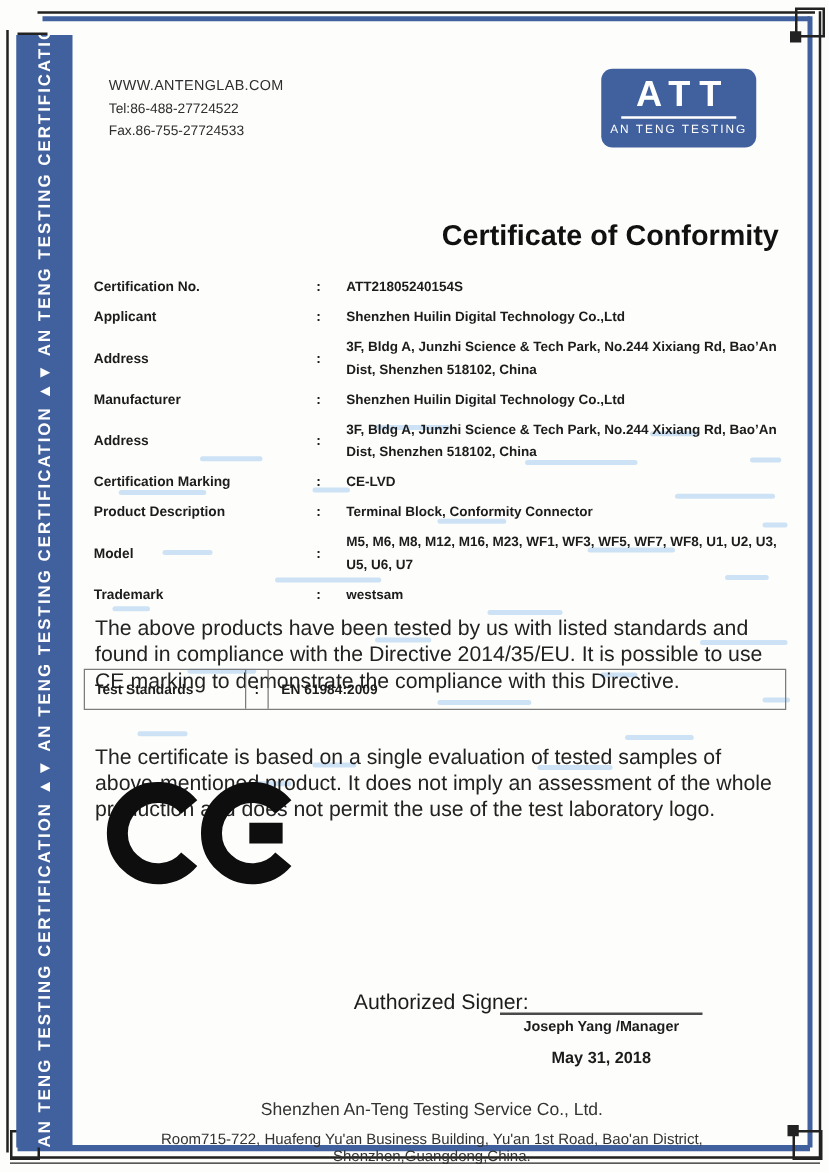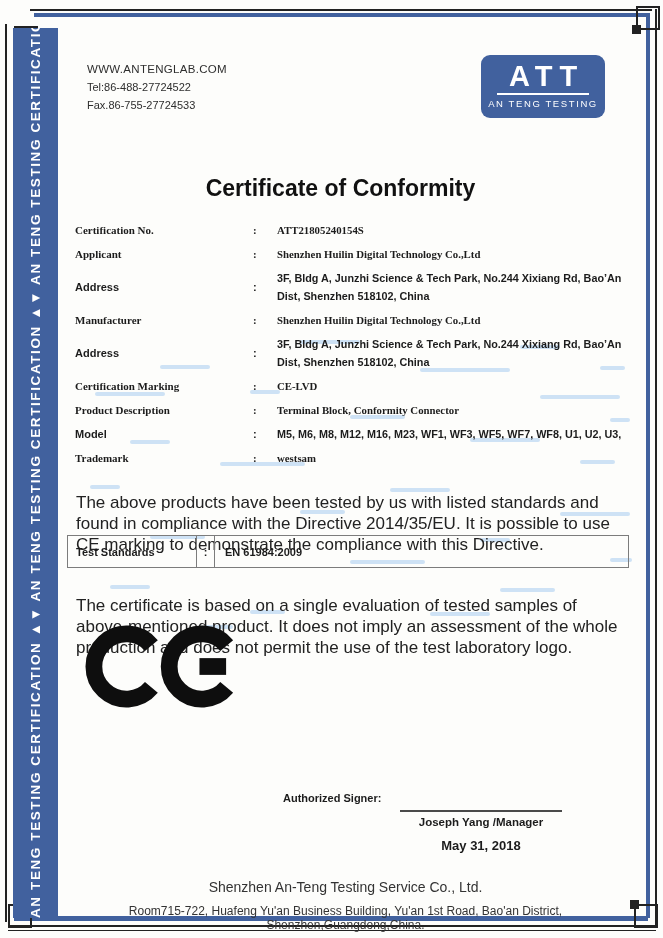--- a/index.html
+++ b/index.html
@@ -50,52 +50,52 @@
   .logo {
     position:absolute; left:481px; top:55px; width:124px; height:63px;
     background:#41619e; border-radius:9px; color:#fff; text-align:center;
   }
   .logo-abbr { font-size:29px; font-weight:bold; letter-spacing:7px; line-height:34px; margin-top:4px; text-indent:7px; }
   .logo-rule { width:92px; height:2px; background:#fff; margin:0 auto; }
   .logo-name { font-size:9.5px; letter-spacing:1.6px; margin-top:3px; }
 
   
   .title {
-    position:absolute; left:58px; right:40px; top:175px; text-align:center;
+    position:absolute; left:58px; right:40px; top:175px; text-align:right;
     font-size:23px; font-weight:bold; color:#111;
   }
 
   
   .fields { position:absolute; left:75px; top:221px; width:556px; }
   .frow { display:flex; align-items:center; margin-bottom:6px; font-weight:bold; font-size:11px; }
   .flabel { width:178px; flex:none; }
   .fcolon { width:24px; flex:none; }
   .fvalue { flex:1; font-size:10.8px; line-height:18px; white-space:nowrap; }
-  .frow.single { line-height:18px;font-family:Liberation Serif, serif; }
+  .frow.single { line-height:18px; }
 
   
   .para { position:absolute; left:76px; width:552px; font-size:17px; line-height:21px; color:#222; }
   .para1 { top:492px; }
   .para2 { top:568px;margin-top:27px; }
 
   
   .ts-box {
     position:absolute; left:67px; top:535px; width:560px; height:31px;
     border:1px solid #7c7c7c; display:flex; align-items:center;
     font-weight:bold; font-size:11px;
   }
   .ts-label { width:120px; padding-left:8px; flex:none; }
   .ts-colon { width:17px; text-align:center; border-left:1px solid #7c7c7c; border-right:1px solid #7c7c7c; align-self:stretch; display:flex; align-items:center; justify-content:center; flex:none; }
   .ts-value { padding-left:10px; }
 
   
   .ce { position:absolute; left:84px; top:624px; }
 
   
-  .sig-label { position:absolute; left:283px; top:792px; font-weight:bold; font-size:11px; }
+  .sig-label { position:absolute; left:283px; top:792px; font-weight:normal; font-size:17px; }
   .sig-line  { position:absolute; left:400px; top:810px; width:162px; border-top:2px solid #4a4a4a; }
   .sig-name  { position:absolute; left:390px; top:816px; width:182px; text-align:center; font-weight:bold; font-size:11.5px; }
   .sig-date  { position:absolute; left:390px; top:838px; width:182px; text-align:center; font-weight:bold; font-size:13px; }
 
   
   .footer { position:absolute; left:58px; right:30px; top:879px; text-align:center; color:#333; }
   .footer .f1 { font-size:14px; margin-bottom:9px; }
   .footer .f2 { font-size:12px; }
 </style>
 </head>
@@ -212,20 +212,21 @@
       <div class="flabel">Product Description</div>
       <div class="fcolon">:</div>
       <div class="fvalue">Terminal Block, Conformity Connector</div>
     </div>
 
     <div class="frow">
       <div class="flabel">Model</div>
       <div class="fcolon">:</div>
       <div class="fvalue">
         <div>M5, M6, M8, M12, M16, M23, WF1, WF3, WF5, WF7, WF8, U1, U2, U3,</div>
+        <div>U5, U6, U7</div>
       </div>
     </div>
 
     <div class="frow single">
       <div class="flabel">Trademark</div>
       <div class="fcolon">:</div>
       <div class="fvalue">westsam</div>
     </div>
 
   </div>

